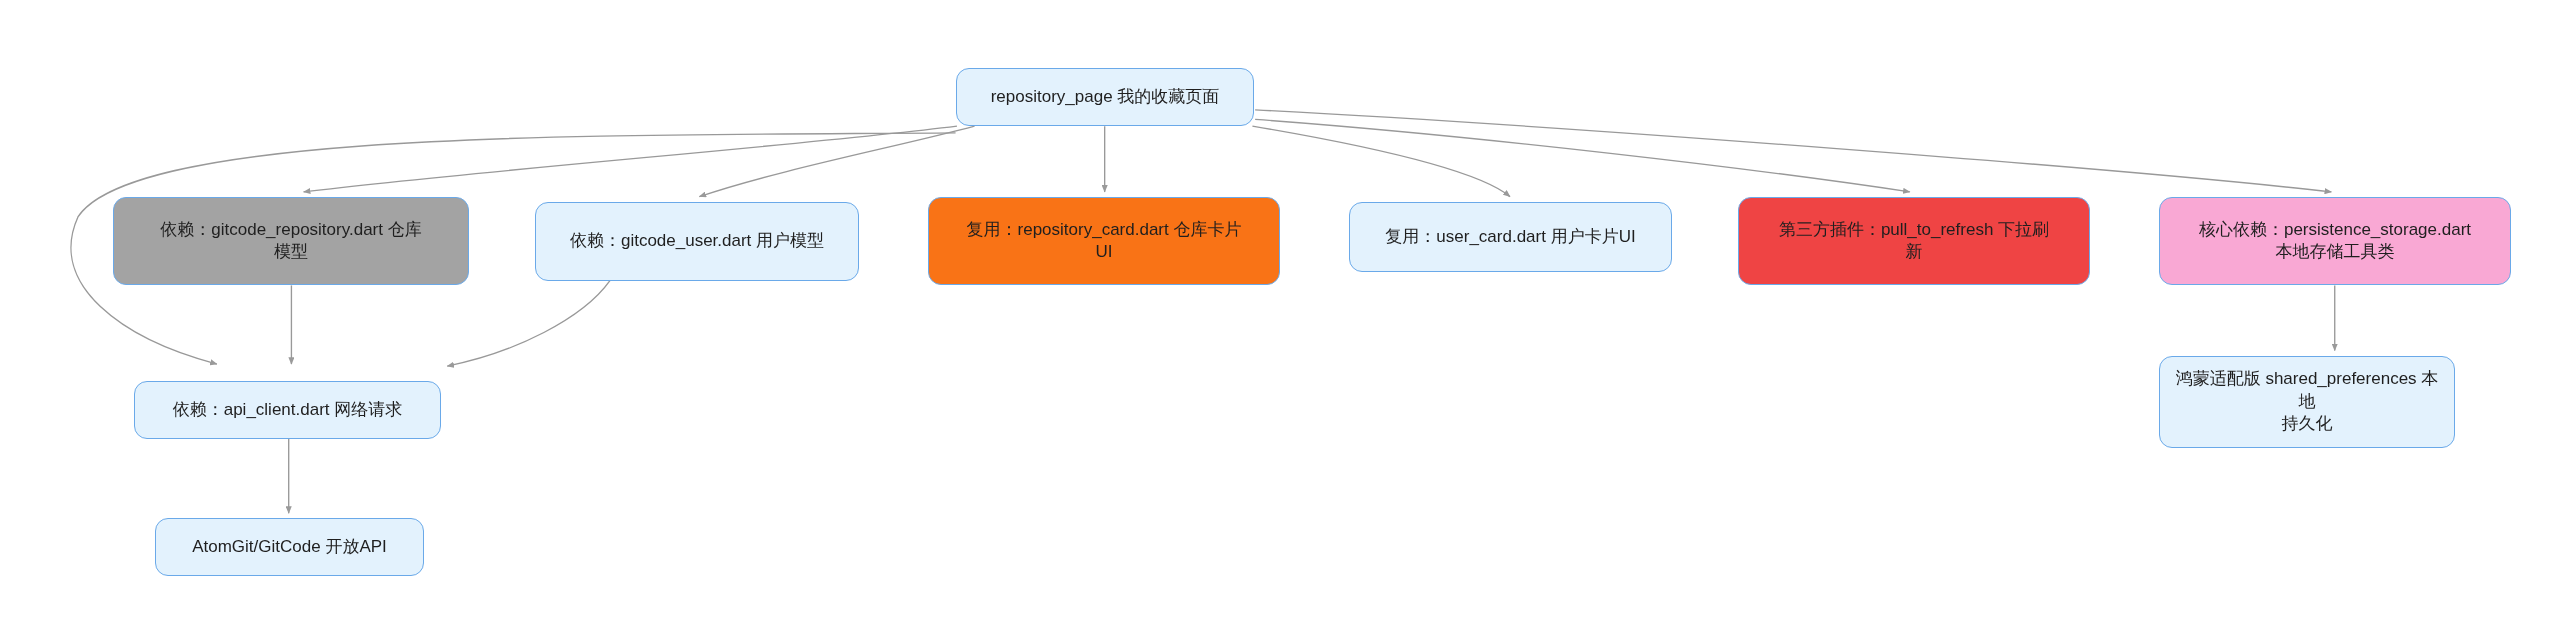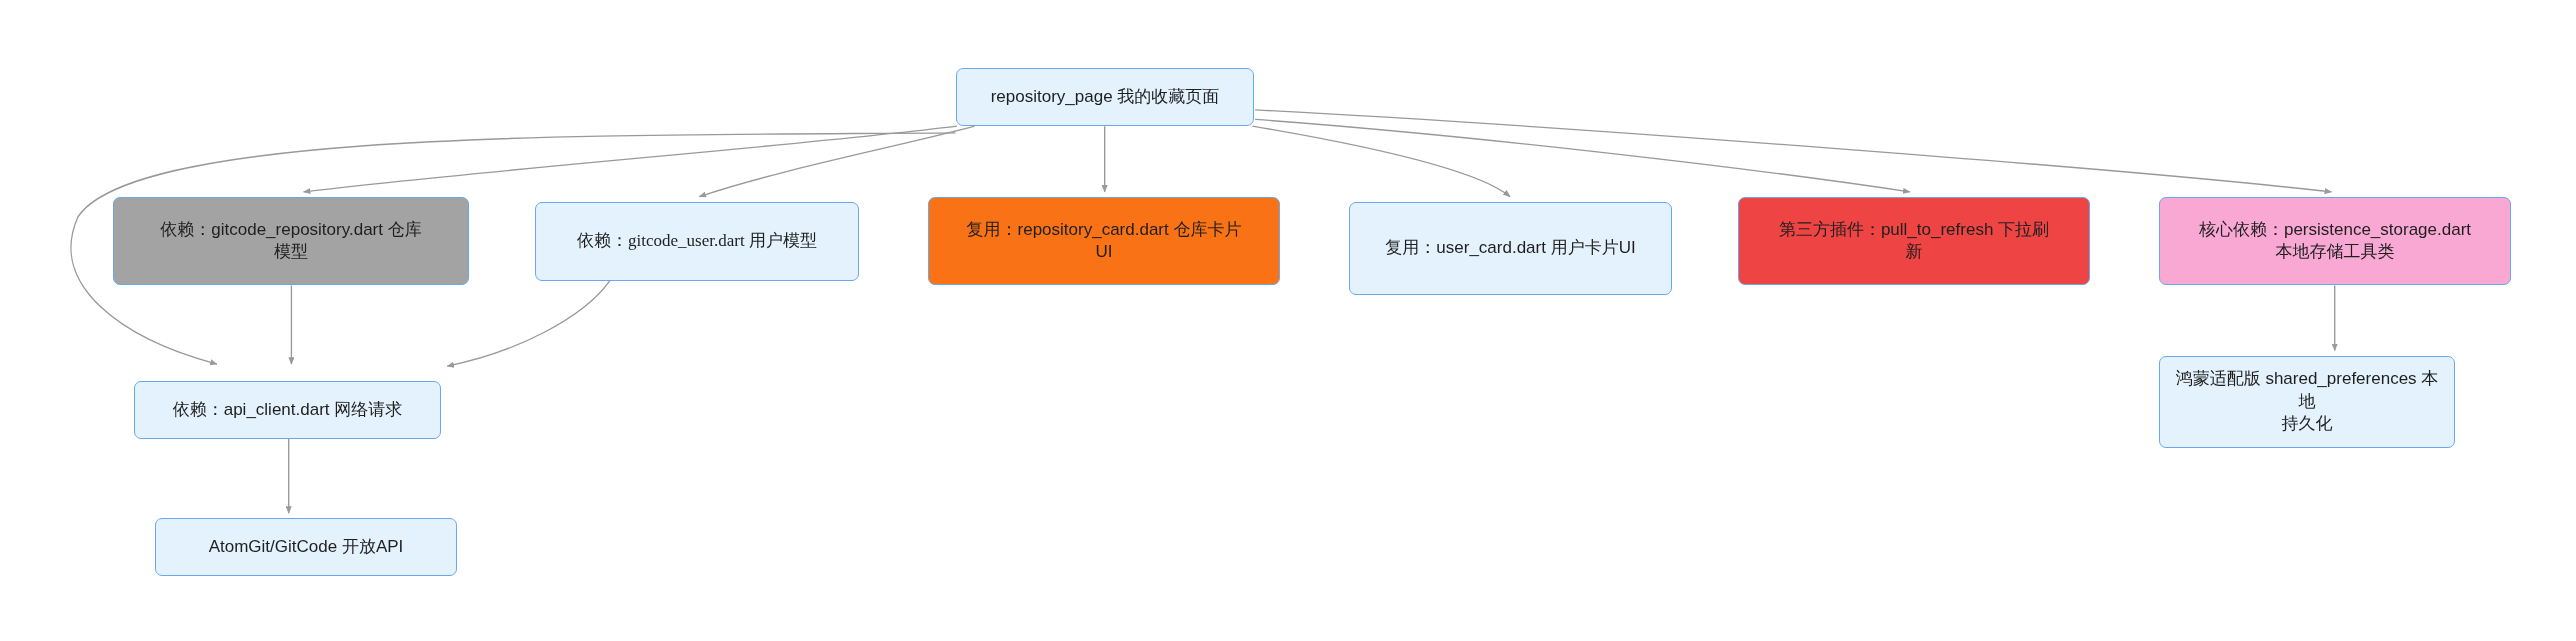--- a/index.html
+++ b/index.html
@@ -23,21 +23,21 @@
     top: 0;
     width: 2576px;
     height: 642px;
     pointer-events: none;
   }
   .node {
     position: absolute;
     box-sizing: border-box;
     background: #e3f2fd;
     border: 1.4px solid #6aa9e9;
-    border-radius: 7px;
+    border-radius: 13px;
     display: flex;
     align-items: center;
     justify-content: center;
     text-align: center;
     color: #1f1f1f;
     font-size: 17px;
     line-height: 1.32;
     padding: 4.1px 9.5px;
     z-index: 2;
   }
@@ -74,44 +74,44 @@
   </svg>
 
   <div id="node-layer">
       <div class="node" style="left: 956px; top: 68px; width: 298px; height: 58px; background: rgb(227, 242, 253); border-color: rgb(106, 169, 233); color: rgb(31, 31, 31);">
         <span class="node-label">repository_page 我的收藏页面</span>
       </div>
       <div class="node" style="left: 113px; top: 197px; width: 356px; height: 88px; background: #a3a3a3; border-color: rgb(106, 169, 233); color: rgb(31, 31, 31);">
         <span class="node-label">依赖：gitcode_repository.dart 仓库
 模型</span>
       </div>
-      <div class="node" style="left: 535px; top: 202px; width: 324px; height: 79px; background: rgb(227, 242, 253); border-color: rgb(106, 169, 233); color: rgb(31, 31, 31); font-family: Liberation Serif, serif;">
+      <div class="node" style="left: 535px; top: 202px; width: 324px; height: 79px; background: rgb(227, 242, 253); border-color: rgb(106, 169, 233); color: rgb(31, 31, 31);">
         <span class="node-label">依赖：gitcode_user.dart 用户模型</span>
       </div>
       <div class="node" style="left: 928px; top: 197px; width: 352px; height: 88px; background: #f97316; border-color: rgb(106, 169, 233); color: rgb(31, 31, 31);">
         <span class="node-label">复用：repository_card.dart 仓库卡片
 UI</span>
       </div>
-      <div class="node" style="left: 1349px; top: 202px; width: 323px; height: 93px; background: rgb(227, 242, 253); border-color: rgb(106, 169, 233); color: rgb(31, 31, 31);">
+      <div class="node" style="left: 1349px; top: 202px; width: 323px; height: 70px; background: rgb(227, 242, 253); border-color: rgb(106, 169, 233); color: rgb(31, 31, 31);">
         <span class="node-label">复用：user_card.dart 用户卡片UI</span>
       </div>
       <div class="node" style="left: 1738px; top: 197px; width: 352px; height: 88px; background: #ef4444; border-color: rgb(106, 169, 233); color: rgb(31, 31, 31);">
         <span class="node-label">第三方插件：pull_to_refresh 下拉刷
 新</span>
       </div>
       <div class="node" style="left: 2159px; top: 197px; width: 352px; height: 88px; background: #f9a8d4; border-color: rgb(106, 169, 233); color: rgb(31, 31, 31);">
         <span class="node-label">核心依赖：persistence_storage.dart
 本地存储工具类</span>
       </div>
       <div class="node" style="left: 134px; top: 369px; width: 307px; height: 58px; background: rgb(227, 242, 253); border-color: rgb(106, 169, 233); color: rgb(31, 31, 31); margin-top: 12px;">
         <span class="node-label">依赖：api_client.dart 网络请求</span>
       </div>
       <div class="node" style="left: 2159px; top: 356px; width: 296px; height: 92px; background: rgb(227, 242, 253); border-color: rgb(106, 169, 233); color: rgb(31, 31, 31);">
         <span class="node-label">鸿蒙适配版 shared_preferences 本地
 持久化</span>
       </div>
-      <div class="node" style="left: 155px; top: 518px; width: 302px; height: 58px; background: rgb(227, 242, 253); border-color: rgb(106, 169, 233); color: rgb(31, 31, 31);">
+      <div class="node" style="left: 155px; top: 518px; width: 269px; height: 58px; background: rgb(227, 242, 253); border-color: rgb(106, 169, 233); color: rgb(31, 31, 31);">
         <span class="node-label">AtomGit/GitCode 开放API</span>
       </div>
     </div>
 
 </div>
 
 
 </body></html>

